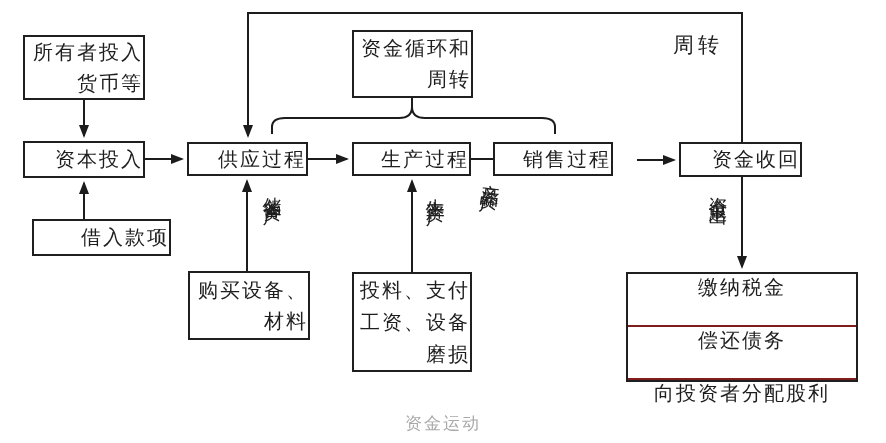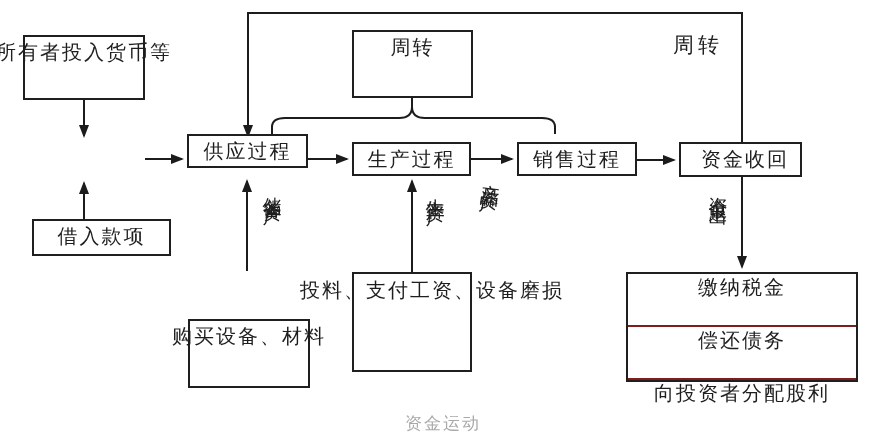--- a/index.html
+++ b/index.html
@@ -20,39 +20,39 @@
     position: absolute;
     left: 0; top: 0;
     width: 886px; height: 443px;
   }
   .box {
     position: absolute;
     box-sizing: border-box;
     border: 2px solid #1f1f1f;
     background: #ffffff;
     display: flex;
-    flex-direction: row;
-    align-items: flex-start;
+    flex-direction: column;
+    align-items: flex-end;
     justify-content: center;
     font-size: 20px;
     letter-spacing: 2px;
     color: #1e1e1e;
     line-height: 1.55;
     text-align: center;
     white-space: nowrap;
   }
   .box-owner      { left: 23px;  top: 35px;  width: 122px; height: 65px; }
   .box-capital    { left: 23px;  top: 141px; width: 122px; height: 37px; }
   .box-borrow     { left: 32px;  top: 219px; width: 139px; height: 37px; }
-  .box-supply     { left: 187px; top: 134px; width: 121px; height: 34px; }
+  .box-supply     { left: 187px; top: 142px; width: 121px; height: 34px; }
   .box-production { left: 352px; top: 142px; width: 119px; height: 34px; }
-  .box-sales      { left: 517px; top: 142px; width: 120px; height: 34px; }
+  .box-sales      { left: 493px; top: 142px; width: 120px; height: 34px; }
   .box-recovery   { left: 679px; top: 142px; width: 123px; height: 35px; padding-left: 9px; }
   .box-cycle      { left: 352px; top: 30px;  width: 121px; height: 68px; }
-  .box-purchase   { left: 188px; top: 271px; width: 122px; height: 69px; margin-top: 48px; }
+  .box-purchase   { left: 188px; top: 271px; width: 122px; height: 69px; }
   .box-inputs     { left: 352px; top: 272px; width: 120px; height: 100px; line-height: 1.6; padding-left: 40px; }
 
   .box-outflows {
     position: absolute;
     left: 626px; top: 272px; width: 232px; height: 110px;
     box-sizing: border-box;
     border: 2px solid #1f1f1f;
     background: #fff;
     display: flex;
     flex-direction: column;
@@ -139,20 +139,23 @@
 
       <path d="M412,107 Q412,118 425,118 L542,118 Q555,118 555,127 L555,134"></path>
     </g>
   </svg>
 
   <div class="box box-owner">
     <div>所有者投入</div>
     <div>货币等</div>
   </div>
 
+  <div class="box box-capital">
+    <div>资本投入</div>
+  </div>
 
   <div class="box box-borrow">
     <div>借入款项</div>
   </div>
 
   <div class="box box-supply">
     <div>供应过程</div>
   </div>
 
   <div class="box box-production">
@@ -161,20 +164,21 @@
 
   <div class="box box-sales">
     <div>销售过程</div>
   </div>
 
   <div class="box box-recovery">
     <div>资金收回</div>
   </div>
 
   <div class="box box-cycle">
+    <div>资金循环和</div>
     <div>周转</div>
   </div>
 
   <div class="box box-purchase">
     <div>购买设备、</div>
     <div>材料</div>
   </div>
 
   <div class="box box-inputs">
     <div>投料、支付</div>

